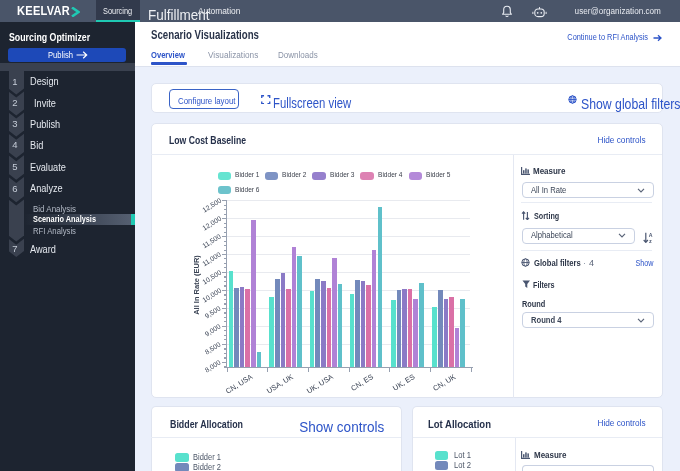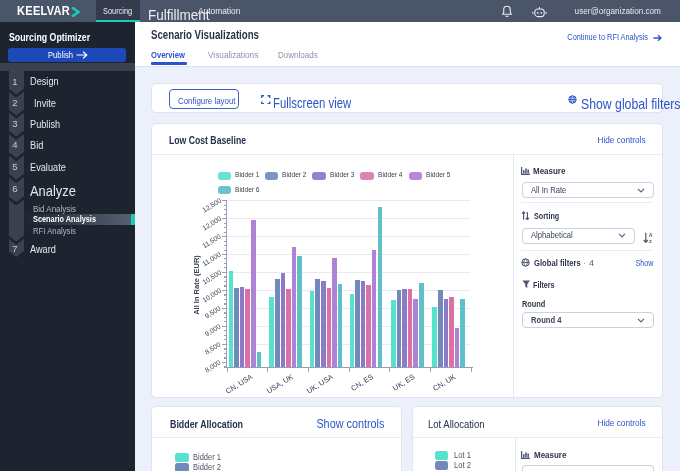--- a/index.html
+++ b/index.html
@@ -57,21 +57,21 @@
 <div style="position:absolute;left:29.6px;top:76.39999999999999px;font-size:10px;font-weight:normal;color:#e4e8ee;white-space:nowrap;line-height:1.15;"><span style="display:inline-block;transform:scaleX(0.92);transform-origin:left top;">Design</span></div>
 <div class="a" style="left:8.5px;top:97.8px;width:13px;text-align:center;font-size:9.5px;color:#c6cdd8;line-height:1.15">2</div>
 <div style="position:absolute;left:34px;top:97.5px;font-size:10px;font-weight:normal;color:#e4e8ee;white-space:nowrap;line-height:1.15;"><span style="display:inline-block;transform:scaleX(0.92);transform-origin:left top;">Invite</span></div>
 <div class="a" style="left:8.5px;top:118.8px;width:13px;text-align:center;font-size:9.5px;color:#c6cdd8;line-height:1.15">3</div>
 <div style="position:absolute;left:29.6px;top:118.5px;font-size:10px;font-weight:normal;color:#e4e8ee;white-space:nowrap;line-height:1.15;"><span style="display:inline-block;transform:scaleX(0.92);transform-origin:left top;">Publish</span></div>
 <div class="a" style="left:8.5px;top:140.2px;width:13px;text-align:center;font-size:9.5px;color:#c6cdd8;line-height:1.15">4</div>
 <div style="position:absolute;left:29.6px;top:139.9px;font-size:10px;font-weight:normal;color:#e4e8ee;white-space:nowrap;line-height:1.15;"><span style="display:inline-block;transform:scaleX(0.92);transform-origin:left top;">Bid</span></div>
 <div class="a" style="left:8.5px;top:161.8px;width:13px;text-align:center;font-size:9.5px;color:#c6cdd8;line-height:1.15">5</div>
 <div style="position:absolute;left:29.6px;top:161.5px;font-size:10px;font-weight:normal;color:#e4e8ee;white-space:nowrap;line-height:1.15;"><span style="display:inline-block;transform:scaleX(0.92);transform-origin:left top;">Evaluate</span></div>
 <div class="a" style="left:8.5px;top:183.5px;width:13px;text-align:center;font-size:9.5px;color:#c6cdd8;line-height:1.15">6</div>
-<div style="position:absolute;left:29.6px;top:183.2px;font-size:14px;font-weight:normal;color:#e4e8ee;white-space:nowrap;line-height:1.15;"><span style="display:inline-block;transform:scaleX(0.92);transform-origin:left top;">Analyze</span></div>
+<div style="position:absolute;left:29.6px;top:183.2px;font-size:10px;font-weight:normal;color:#e4e8ee;white-space:nowrap;line-height:1.15;"><span style="display:inline-block;transform:scaleX(0.92);transform-origin:left top;">Analyze</span></div>
 <div class="a" style="left:8.5px;top:244.1px;width:13px;text-align:center;font-size:9.5px;color:#c6cdd8;line-height:1.15">7</div>
 <div style="position:absolute;left:29.6px;top:243.79999999999998px;font-size:10px;font-weight:normal;color:#e4e8ee;white-space:nowrap;line-height:1.15;"><span style="display:inline-block;transform:scaleX(0.92);transform-origin:left top;">Award</span></div>
 <div class="a" style="left:24px;top:214.4px;width:107px;height:10.2px;background:linear-gradient(90deg, rgba(88,98,116,0) 0%, rgba(88,98,116,0.55) 55%, rgba(88,98,116,0.95) 100%)"></div>
 <div class="a" style="left:131px;top:214.4px;width:4px;height:10.2px;background:#1fc9b3"></div>
 <div style="position:absolute;left:33.4px;top:204.2px;font-size:9.5px;font-weight:normal;color:#b3bac6;white-space:nowrap;line-height:1.15;"><span style="display:inline-block;transform:scaleX(0.84);transform-origin:left top;">Bid Analysis</span></div>
 <div style="position:absolute;left:33.4px;top:214.1px;font-size:9.5px;font-weight:bold;color:#ffffff;white-space:nowrap;line-height:1.15;"><span style="display:inline-block;transform:scaleX(0.773);transform-origin:left top;">Scenario Analysis</span></div>
 <div style="position:absolute;left:33.4px;top:225.6px;font-size:9.5px;font-weight:normal;color:#b3bac6;white-space:nowrap;line-height:1.15;"><span style="display:inline-block;transform:scaleX(0.814);transform-origin:left top;">RFI Analysis</span></div>
 <div class="a" style="left:135px;top:22px;width:545px;height:45px;background:#fff;border-bottom:1px solid #dde2ee"></div>
 <div style="position:absolute;left:151px;top:28.4px;font-size:13px;font-weight:bold;color:#293349;white-space:nowrap;line-height:1.15;"><span style="display:inline-block;transform:scaleX(0.745);transform-origin:left top;">Scenario Visualizations</span></div>
 <div style="position:absolute;right:31.799999999999955px;top:32.3px;font-size:9.5px;font-weight:normal;color:#2d54c8;white-space:nowrap;line-height:1.15;"><span style="display:inline-block;transform:scaleX(0.776);transform-origin:right top;">Continue to RFI Analysis</span></div>
@@ -258,28 +258,28 @@
 <div style="position:absolute;left:521.8px;top:299.3px;font-size:9px;font-weight:bold;color:#2d3648;white-space:nowrap;line-height:1.15;"><span style="display:inline-block;transform:scaleX(0.82);transform-origin:left top;">Round</span></div>
 <div class="a" style="left:521.8px;top:312.3px;width:131.8px;height:15.5px;border:1px solid #c9d1e2;border-radius:4px;background:#fff">
     <svg style="position:absolute;right:8px;top:50%;margin-top:-2.5px" width="8" height="5" viewBox="0 0 8 5">
       <path d="M1 0.8 L4 3.8 L7 0.8" stroke="#5a6478" stroke-width="1.2" fill="none"></path>
     </svg>
   </div>
 <div style="position:absolute;left:530.8px;top:314.90000000000003px;font-size:9px;font-weight:bold;color:#3c4658;white-space:nowrap;line-height:1.15;"><span style="display:inline-block;transform:scaleX(0.85);transform-origin:left top;">Round 4</span></div>
 <div class="a" style="left:150.5px;top:406px;width:251.5px;height:66px;background:#fff;border:1px solid #dfe4f0;border-radius:5px 5px 0 0;border-bottom:none"></div>
 <div class="a" style="left:151px;top:437px;width:250px;height:1px;background:#e8ecf4"></div>
 <div style="position:absolute;left:169.8px;top:418.6px;font-size:10px;font-weight:bold;color:#25304a;white-space:nowrap;line-height:1.15;"><span style="display:inline-block;transform:scaleX(0.886);transform-origin:left top;">Bidder Allocation</span></div>
-<div style="position:absolute;right:295.9px;top:418.3px;font-size:12px;font-weight:normal;color:#2d54c8;white-space:nowrap;line-height:1.15;margin-left:6px;"><span style="display:inline-block;transform:scaleX(0.902);transform-origin:right top;">Show controls</span></div>
+<div style="position:absolute;right:295.9px;top:418.3px;font-size:15px;font-weight:normal;color:#2d54c8;white-space:nowrap;line-height:1.15;margin-left:6px;"><span style="display:inline-block;transform:scaleX(0.902);transform-origin:right top;">Show controls</span></div>
 <div class="a" style="left:175.1px;top:452.9px;width:14px;height:9px;border-radius:2.5px;background:#58e1cd"></div>
 <div style="position:absolute;left:193.4px;top:452.7px;font-size:8.5px;font-weight:normal;color:#4b5566;white-space:nowrap;line-height:1.15;"><span style="display:inline-block;transform:scaleX(0.88);transform-origin:left top;">Bidder 1</span></div>
 <div class="a" style="left:175.1px;top:463.3px;width:14px;height:9px;border-radius:2.5px;background:#7389bb"></div>
 <div style="position:absolute;left:193.4px;top:463.1px;font-size:8.5px;font-weight:normal;color:#4b5566;white-space:nowrap;line-height:1.15;"><span style="display:inline-block;transform:scaleX(0.88);transform-origin:left top;">Bidder 2</span></div>
 <div class="a" style="left:412px;top:406px;width:250.5px;height:66px;background:#fff;border:1px solid #dfe4f0;border-radius:5px 5px 0 0;border-bottom:none"></div>
 <div class="a" style="left:412.5px;top:437px;width:249px;height:1px;background:#e8ecf4"></div>
-<div style="position:absolute;left:427.5px;top:418.6px;font-size:10px;font-weight:normal;color:#25304a;white-space:nowrap;line-height:1.15;"><span style="display:inline-block;transform:scaleX(0.95);transform-origin:left top;">Lot Allocation</span></div>
+<div style="position:absolute;left:427.5px;top:418.6px;font-size:10px;font-weight:bold;color:#25304a;white-space:nowrap;line-height:1.15;"><span style="display:inline-block;transform:scaleX(0.95);transform-origin:left top;">Lot Allocation</span></div>
 <div style="position:absolute;right:34px;top:418.3px;font-size:9px;font-weight:normal;color:#2d54c8;white-space:nowrap;line-height:1.15;"><span style="display:inline-block;transform:scaleX(0.914);transform-origin:right top;">Hide controls</span></div>
 <div class="a" style="left:434.8px;top:450.9px;width:13px;height:9px;border-radius:2.5px;background:#58e1cd"></div>
 <div style="position:absolute;left:453.5px;top:450.7px;font-size:8.5px;font-weight:normal;color:#4b5566;white-space:nowrap;line-height:1.15;"><span style="display:inline-block;transform:scaleX(0.9);transform-origin:left top;">Lot 1</span></div>
 <div class="a" style="left:434.8px;top:461.3px;width:13px;height:9px;border-radius:2.5px;background:#7389bb"></div>
 <div style="position:absolute;left:453.5px;top:461.1px;font-size:8.5px;font-weight:normal;color:#4b5566;white-space:nowrap;line-height:1.15;"><span style="display:inline-block;transform:scaleX(0.9);transform-origin:left top;">Lot 2</span></div>
 <div class="a" style="left:514.5px;top:438px;width:1px;height:33px;background:#e4e8f2"></div>
 <div class="a" style="left:520.7px;top:450.5px">
     <svg width="9" height="8" viewBox="0 0 9 8">
       <path d="M0.6 0 L0.6 7.4 L9 7.4" stroke="#4a5670" stroke-width="1.2" fill="none"></path>
       <rect x="2" y="3.2" width="1.5" height="3.4" fill="#4a5670"></rect>

